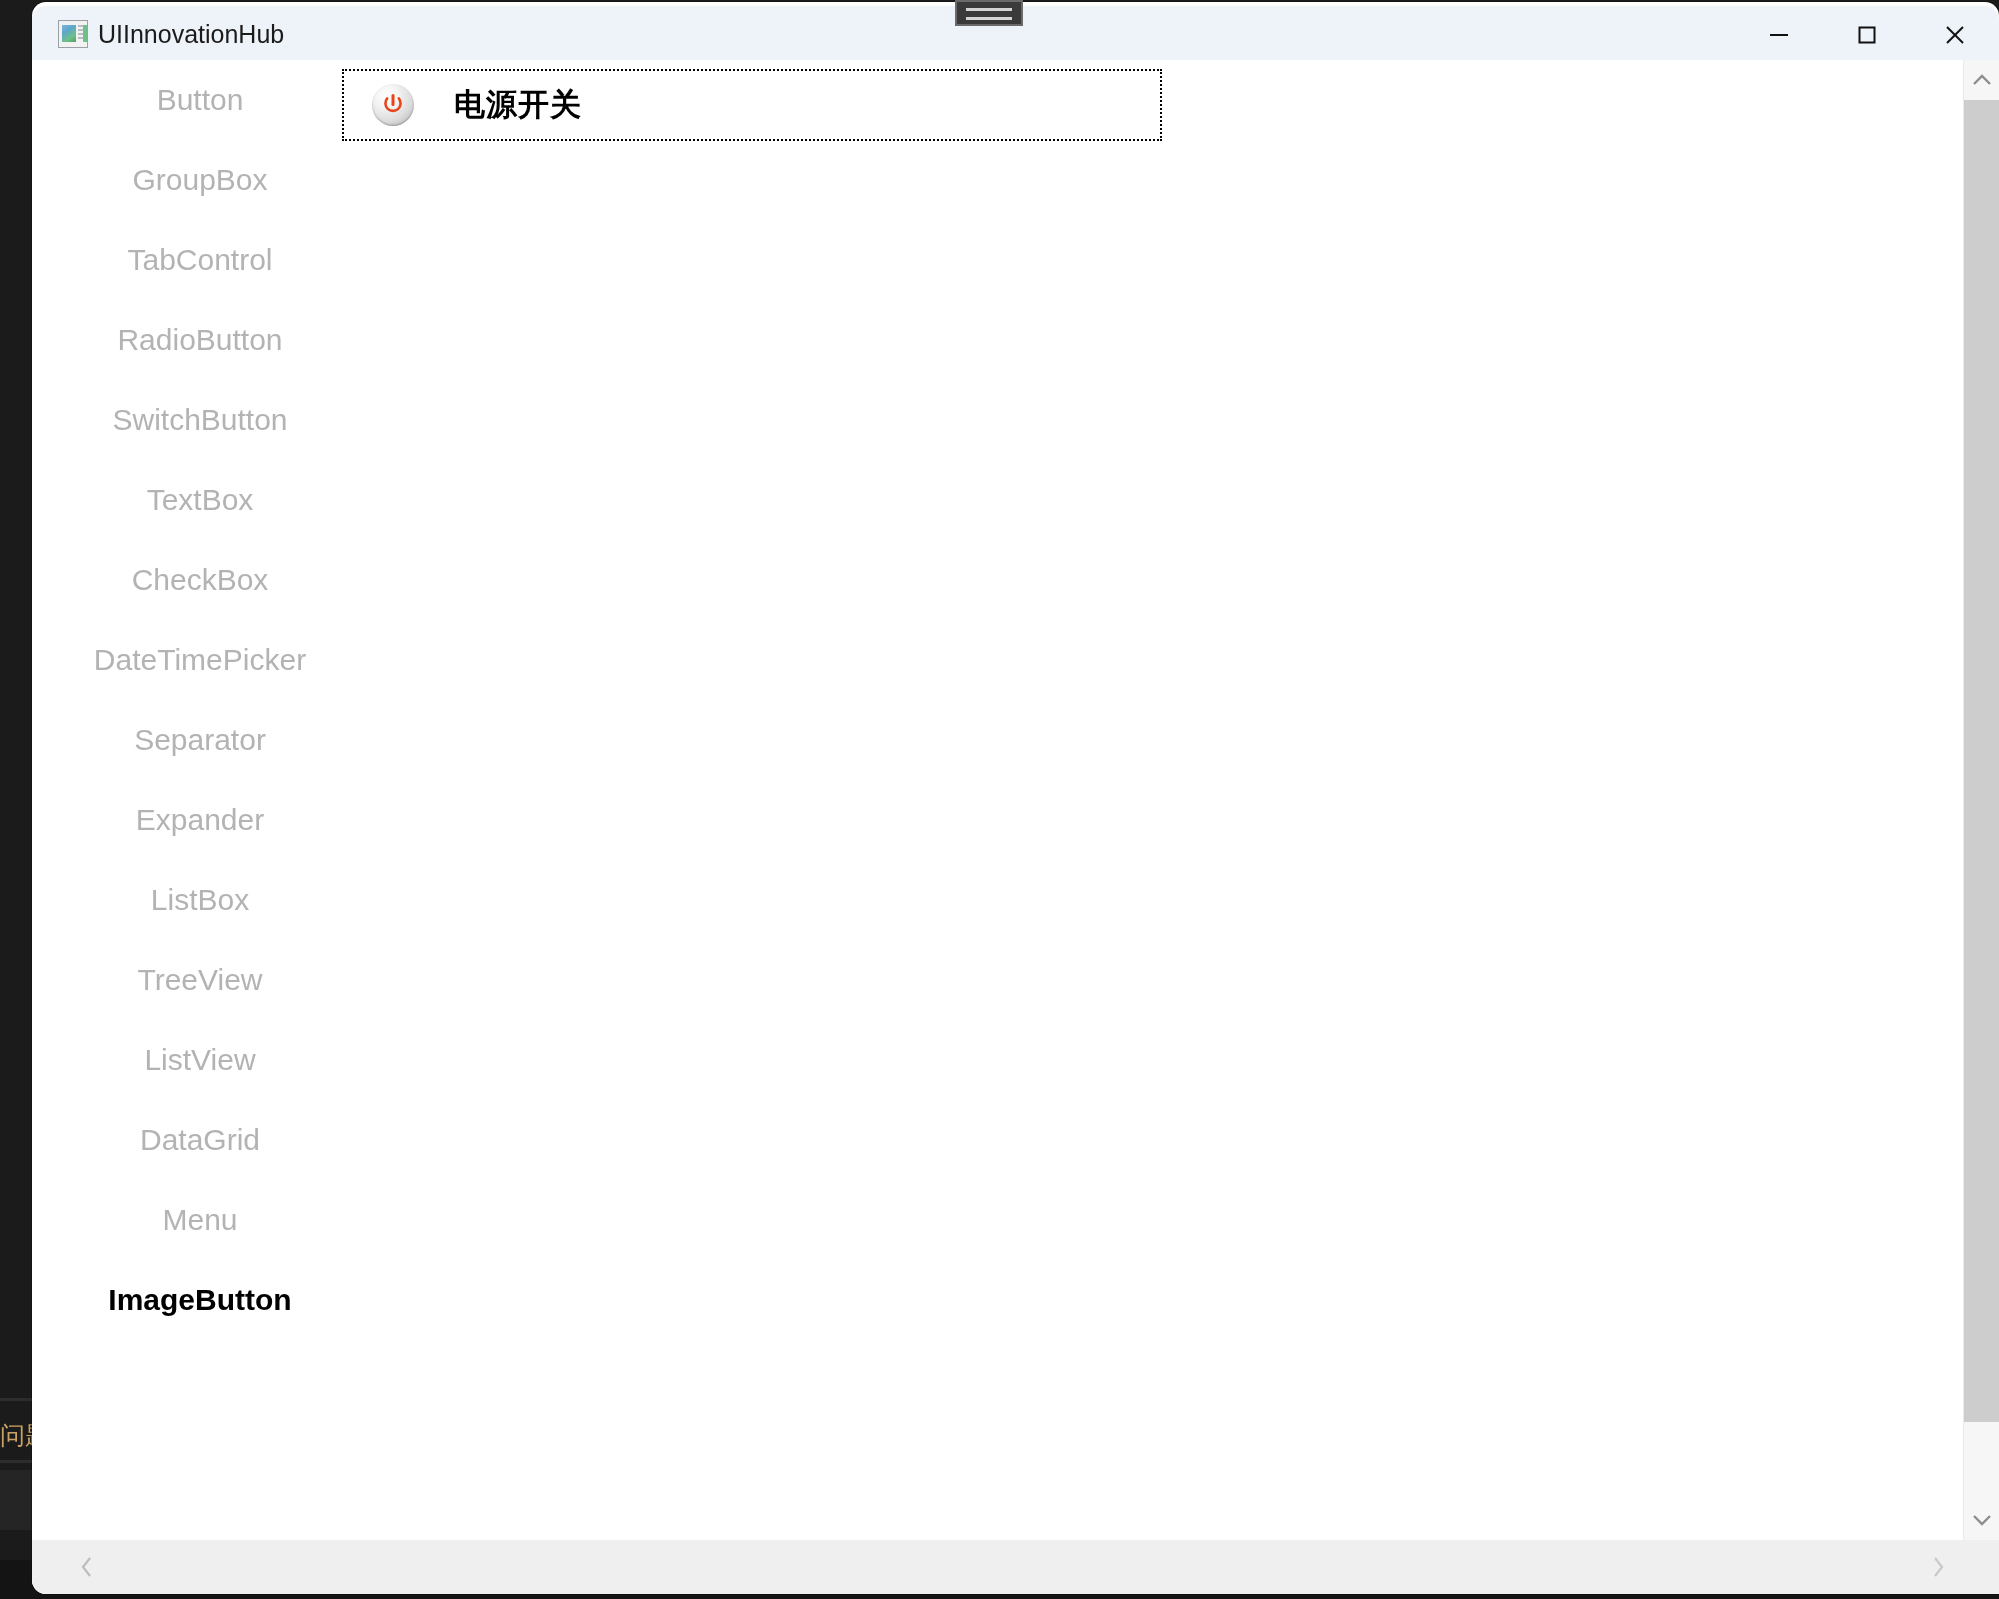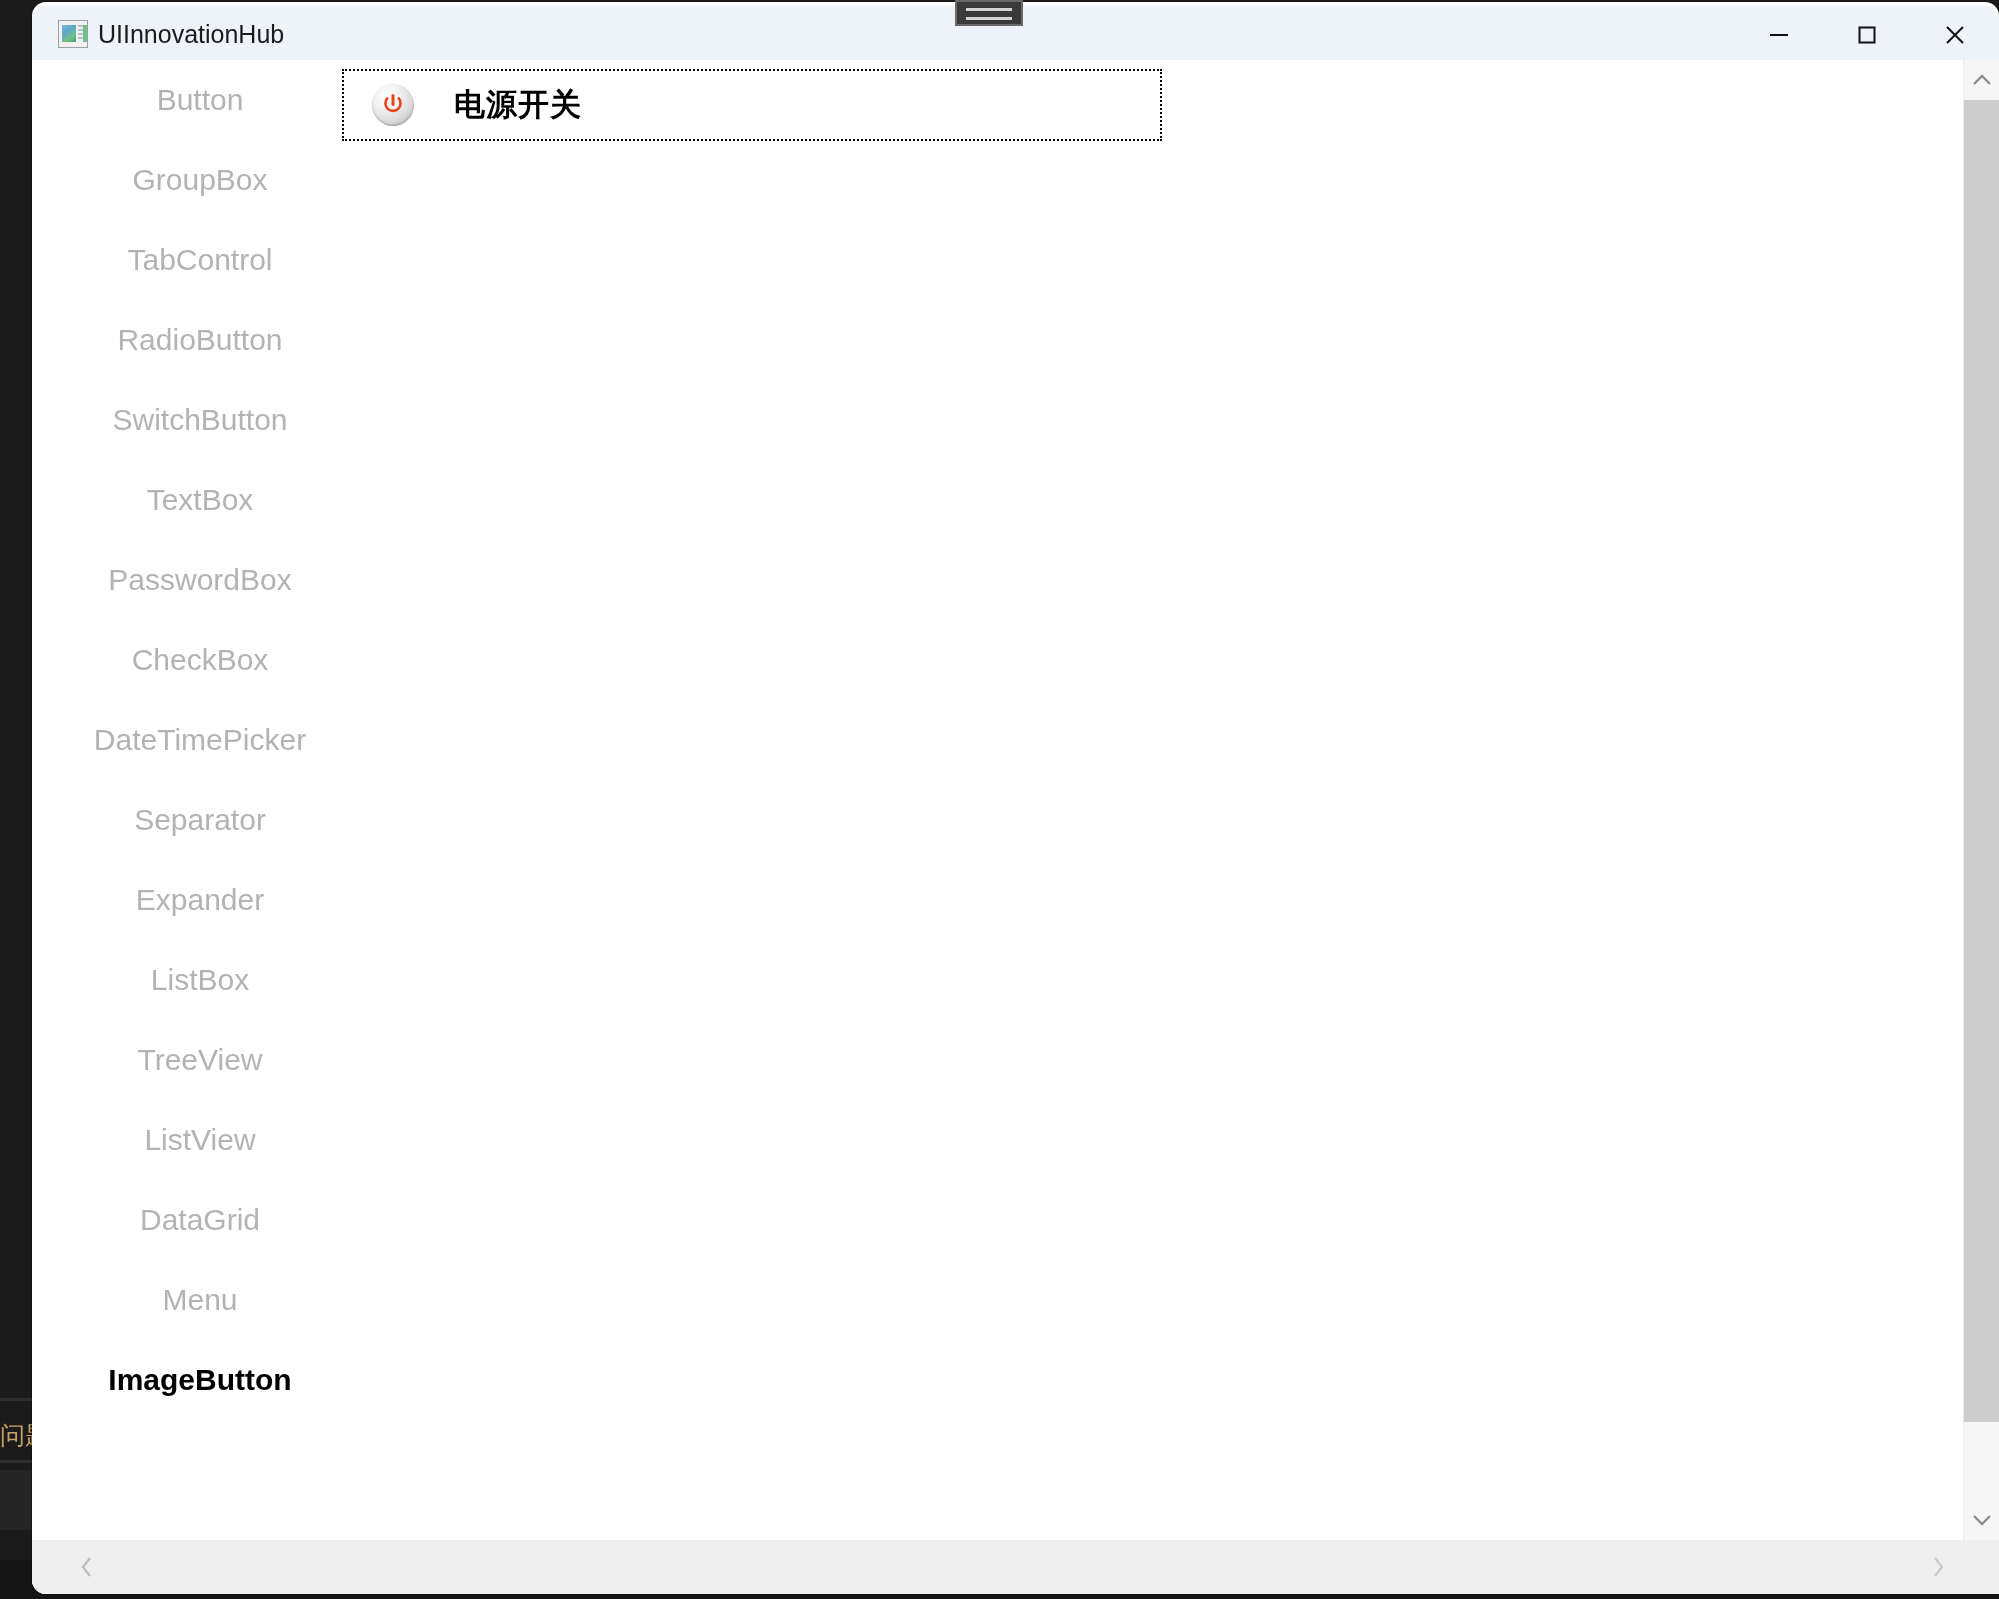--- a/index.html
+++ b/index.html
@@ -370,23 +370,20 @@
         <div class="nav-item">
           <span>RadioButton</span>
         </div>
         <div class="nav-item">
           <span>SwitchButton</span>
         </div>
         <div class="nav-item">
           <span>TextBox</span>
         </div>
         <div class="nav-item">
-          <span>PasswordBox</span>
-        </div>
-        <div class="nav-item">
           <span>CheckBox</span>
         </div>
         <div class="nav-item">
           <span>DateTimePicker</span>
         </div>
         <div class="nav-item">
           <span>Separator</span>
         </div>
         <div class="nav-item">
           <span>Expander</span>

